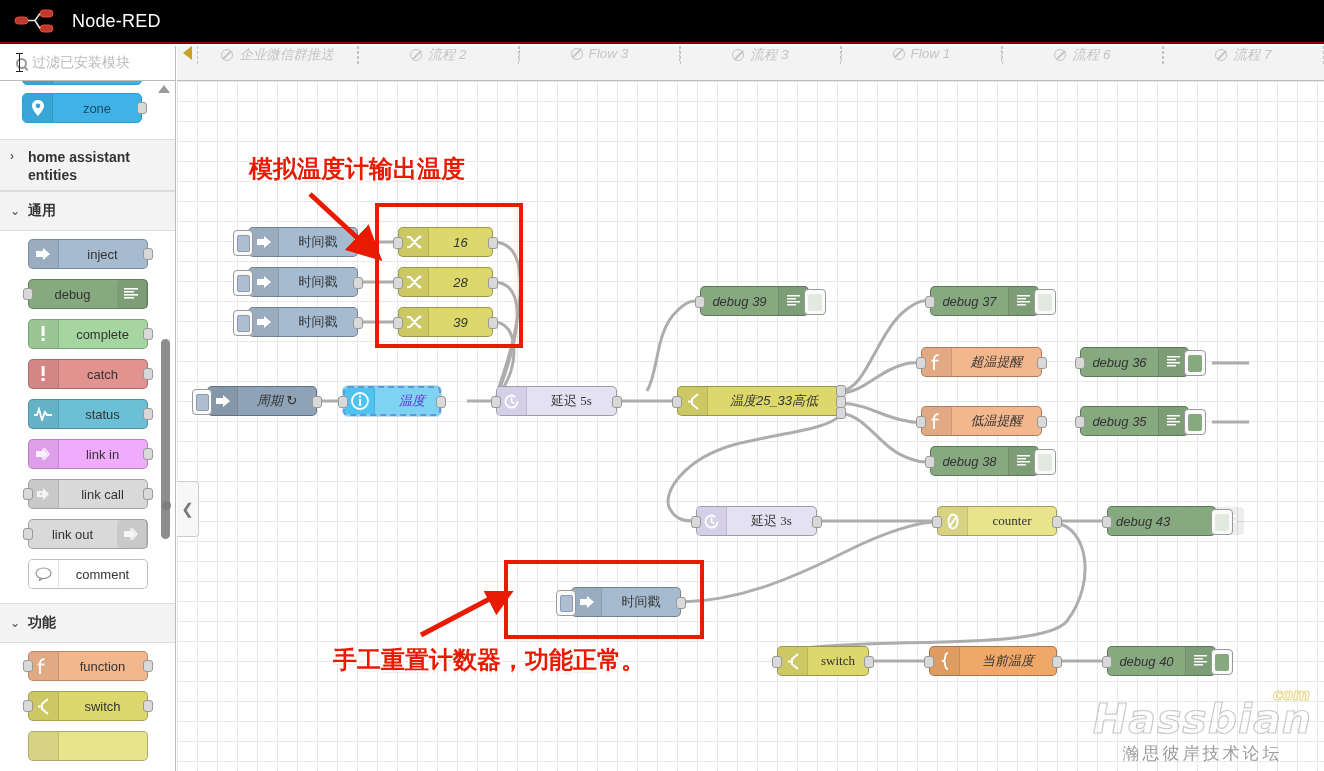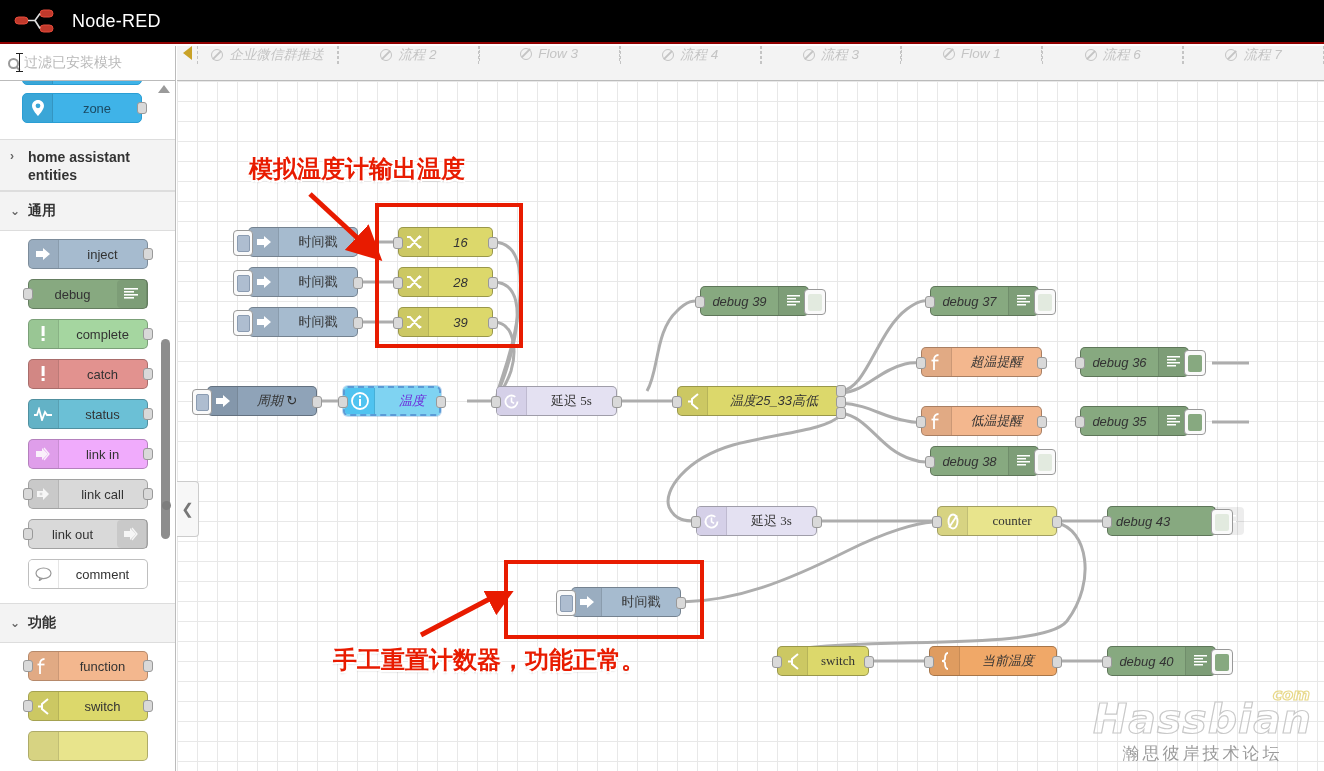--- a/index.html
+++ b/index.html
@@ -24,21 +24,21 @@
     color: #fff; font-size: 18px; margin-left: 14px;
     letter-spacing: .2px; font-weight: 400;
   }
 
   
   #palette-search {
     position: absolute; top: 46px; left: 0;
     width: 176px; height: 35px;
     background: #fff;
     border-bottom: 1px solid #bbb; border-right: 1px solid #bbb;
-    display: flex; align-items: center; padding-left: 8px;
+    display: flex; align-items: center; padding-left: 16px;
   }
   #palette-search .mag {
     width: 11px; height: 11px; border: 2px solid #9a9a9a;
     border-radius: 50%; position: relative; flex: none;
   }
   #palette-search .mag:after {
     content:""; position:absolute; width:2px; height:5px; background:#9a9a9a;
     right:-2px; bottom:-4px; transform: rotate(-45deg);
   }
   #palette-search .ph {
@@ -458,24 +458,20 @@
   <div class="tab">
     <span class="dis-icon"></span>
     <span>流程 2</span>
   </div>
   <div class="tab">
     <span class="dis-icon"></span>
     <span>Flow 3</span>
   </div>
   <div class="tab">
     <span class="dis-icon"></span>
-    <span>流程 4</span>
-  </div>
-  <div class="tab">
-    <span class="dis-icon"></span>
     <span>流程 3</span>
   </div>
   <div class="tab">
     <span class="dis-icon"></span>
     <span>Flow 1</span>
   </div>
   <div class="tab">
     <span class="dis-icon"></span>
     <span>流程 6</span>
   </div>

